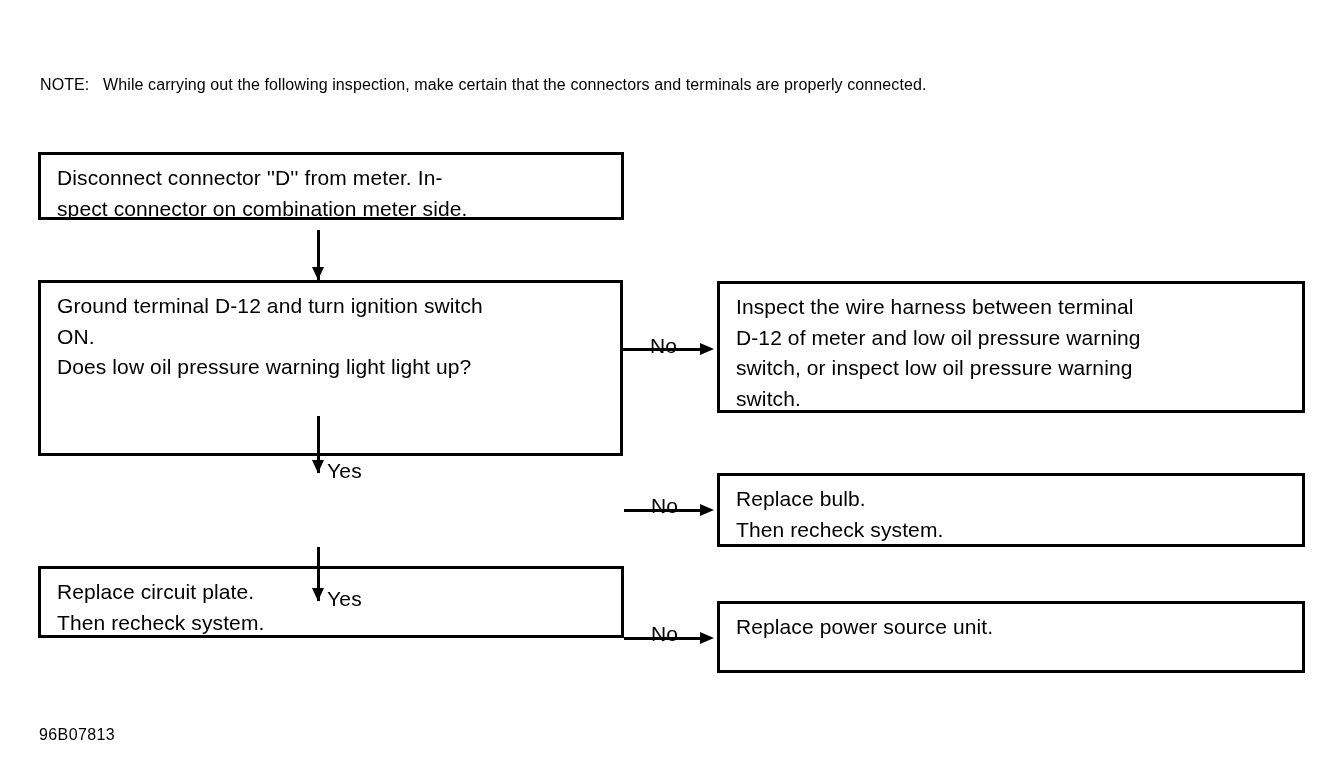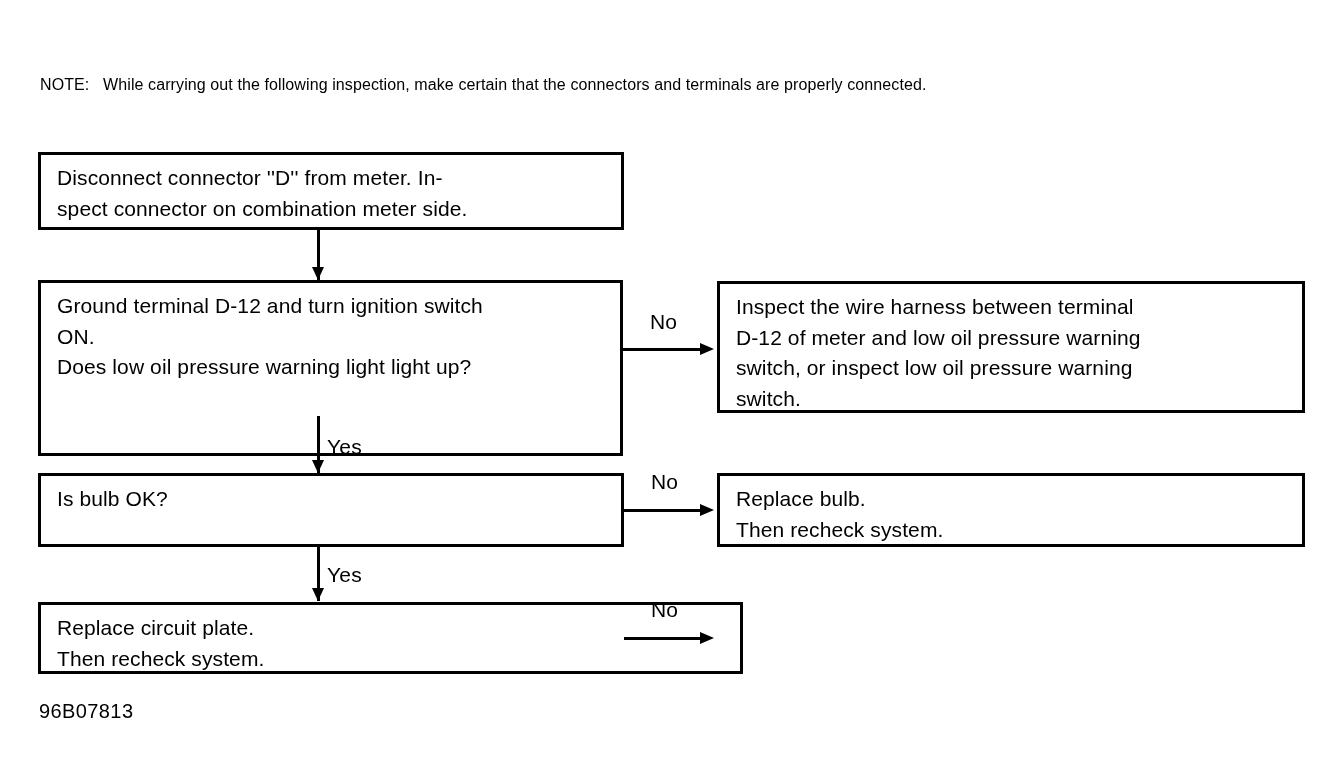--- a/index.html
+++ b/index.html
@@ -44,24 +44,24 @@
     top: 8px;
     right: 8px;
     font-size: 21px;
     line-height: 30.5px;
     letter-spacing: 0.1px;
     white-space: pre-wrap;
     color: #000;
   }
 
   
-  #box-disconnect   { left: 38px;  top: 152px; width: 586px; height: 78px; }
+  #box-disconnect   { left: 38px;  top: 152px; width: 586px; height: 68px; }
   #box-ground       { left: 38px;  top: 280px; width: 585px; height: 176px; }
   #box-bulb         { left: 38px;  top: 473px; width: 586px; height: 74px; }
-  #box-circuit      { left: 38px;  top: 602px; width: 705px; height: 72px; }
+  #box-circuit      { left: 38px;  top: 566px; width: 586px; height: 72px; }
 
   
   #box-harness      { left: 717px; top: 281px; width: 588px; height: 132px; }
   #box-replacebulb  { left: 717px; top: 473px; width: 588px; height: 74px; }
   #box-powersource  { left: 717px; top: 601px; width: 588px; height: 72px; }
 
   
   .v-line {
     position: absolute;
     width: 3px;
@@ -115,33 +115,34 @@
   #conn6-arrow { left: 700px; top: 632px; }
 
   
   .branch-label {
     position: absolute;
     font-size: 21px;
     line-height: 24px;
     letter-spacing: 0.2px;
     color: #000;
     white-space: nowrap;
+    margin-top: 24px;
   }
   #label-no-1  { left: 650px; top: 310px; }
   #label-no-2  { left: 651px; top: 470px; }
   #label-no-3  { left: 651px; top: 598px; }
   #label-yes-1 { left: 327px; top: 435px; }
   #label-yes-2 { left: 327px; top: 563px; }
 
   
   .figure-code {
     position: absolute;
     left: 39px;
-    top: 700px;
-    font-size: 20px;
+    top: 726px;
+    font-size: 16px;
     letter-spacing: 0.4px;
     color: #000;
     white-space: nowrap;
   }
 </style>
 </head>
 <body>
 
 <div id="page">
 
@@ -151,41 +152,41 @@
     <div class="box-text">Disconnect connector ''D'' from meter. In-
 spect connector on combination meter side.</div>
   </div>
 
   <div class="box" id="box-ground">
     <div class="box-text">Ground terminal D-12 and turn ignition switch
 ON.
 Does low oil pressure warning light light up?</div>
   </div>
 
-  <div class="box" id="box-bulb">
-    <div class="box-text">Is bulb OK?</div>
-  </div>
 
   <div class="box" id="box-circuit">
     <div class="box-text">Replace circuit plate.
 Then recheck system.</div>
   </div>
 
   <div class="box" id="box-harness">
     <div class="box-text">Inspect the wire harness between terminal
 D-12 of meter and low oil pressure warning
 switch, or inspect low oil pressure warning
 switch.</div>
   </div>
 
   <div class="box" id="box-replacebulb">
     <div class="box-text">Replace bulb.
 Then recheck system.</div>
   </div>
 
+  <div class="box" id="box-powersource">
+    <div class="box-text">Replace power source unit.</div>
+  </div>
 
   <div class="v-line" id="conn1-line"></div>
   <div class="arrow-down" id="conn1-arrow"></div>
 
   <div class="v-line" id="conn2-line"></div>
   <div class="arrow-down" id="conn2-arrow"></div>
 
   <div class="v-line" id="conn3-line"></div>
   <div class="arrow-down" id="conn3-arrow"></div>
 

